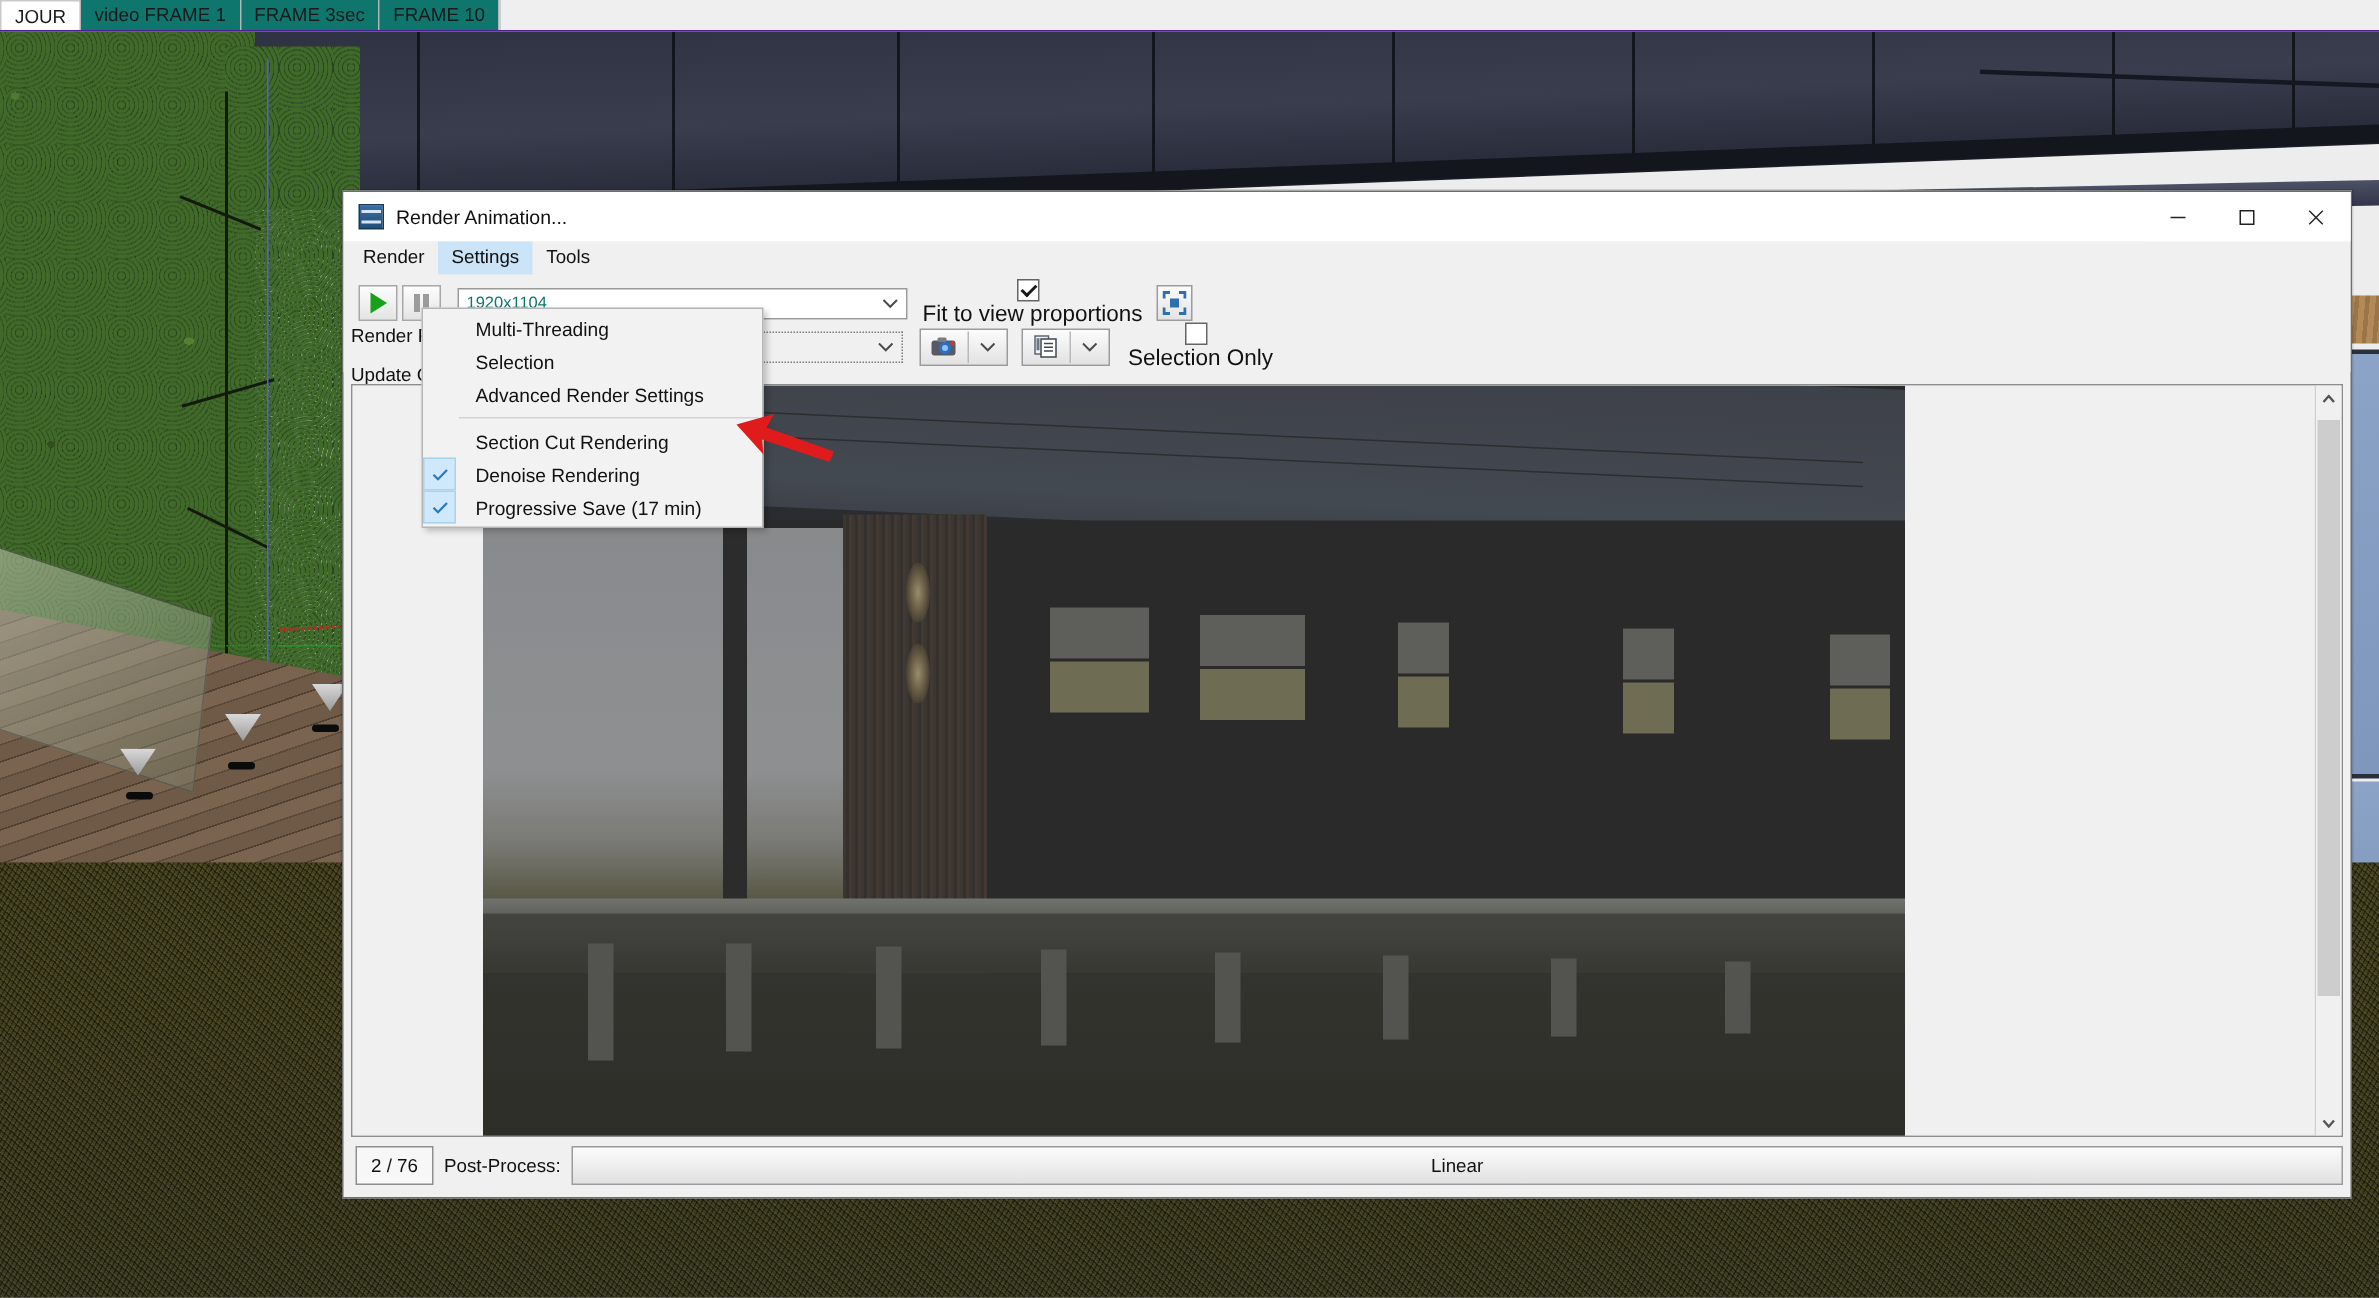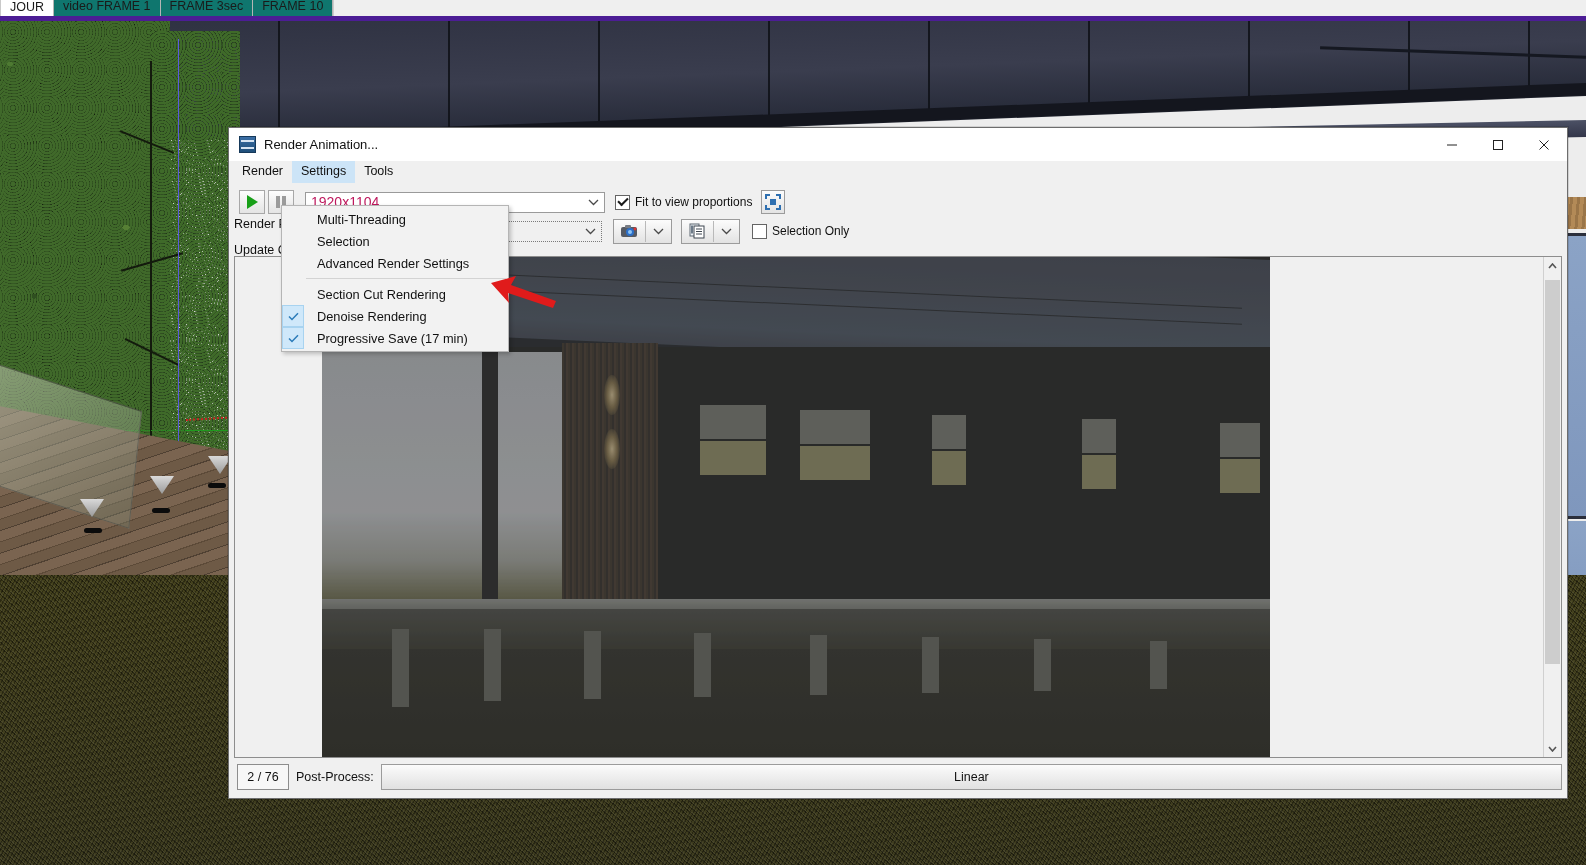--- a/index.html
+++ b/index.html
@@ -12,21 +12,21 @@
   #root {
     position: relative;
     width: 1586px; height: 865px;
     overflow: hidden;
   }
 
   
   .su-scenetabs {
     position: absolute; left: 0; top: 0; width: 1586px; height: 21px;
     background: #efefef;
-    border-bottom: 5px solid #4c1d95;
+    border-bottom: 1px solid #4c1d95;
     display: flex; align-items: flex-end;
     box-sizing: border-box;
     z-index: 1;
   }
   .su-tab {
     font-size: 12.5px; color: #1a1a1a;
     padding: 2px 9px 3px 9px;
     height: 20px; box-sizing: border-box;
     line-height: 16px;
     border-right: 1px solid #b5b5b5;
@@ -236,28 +236,28 @@
     width:24px; height:22px; background:linear-gradient(#fdfdfd,#e4e4e4);
     border:1px solid #a8a8a8; margin-right:3px;
     display:flex; align-items:center; justify-content:center;
   }
   .play-tri { width:0;height:0;border-left:11px solid #18a018;border-top:7px solid transparent;border-bottom:7px solid transparent;}
   .pause-bars{ display:flex; gap:2px;}
   .pause-bars i{ display:block; width:4px;height:12px;background:#9b9b9b;}
 
   .combo {
     height:21px; border:1px solid #9a9a9a; background:#fff;
-    display:flex; align-items:center; font-size:14px; color:#be185d;
+    display:flex; align-items:center; font-size:11px; color:#0f766e;
     padding:0 0 0 5px; box-sizing:border-box; position:relative;
   }
   .combo .cv{ flex:1; overflow:hidden; white-space:nowrap; }
   .combo .chev{ width:22px; display:flex;align-items:center;justify-content:center; }
   .combo.dotted { border:1px dotted #7a7a7a; background:#f0f0f0; }
 
-  .chk { display:flex; align-items:center; font-size:12px; color:#111; }
+  .chk { display:flex; align-items:center; font-size:15px; color:#111;flex-direction:column; }
   .chkbox {
     width:13px;height:13px;border:1px solid #646464;background:#fff;margin-right:5px;
     display:flex;align-items:center;justify-content:center;flex:0 0 auto;
   }
   .chkbox.on:after{
     content:""; display:block; width:8px;height:4px;
     border-left:2px solid #1a1a1a;border-bottom:2px solid #1a1a1a;
     transform:rotate(-45deg) translate(1px,-1px);
   }
   .iconbtn {

